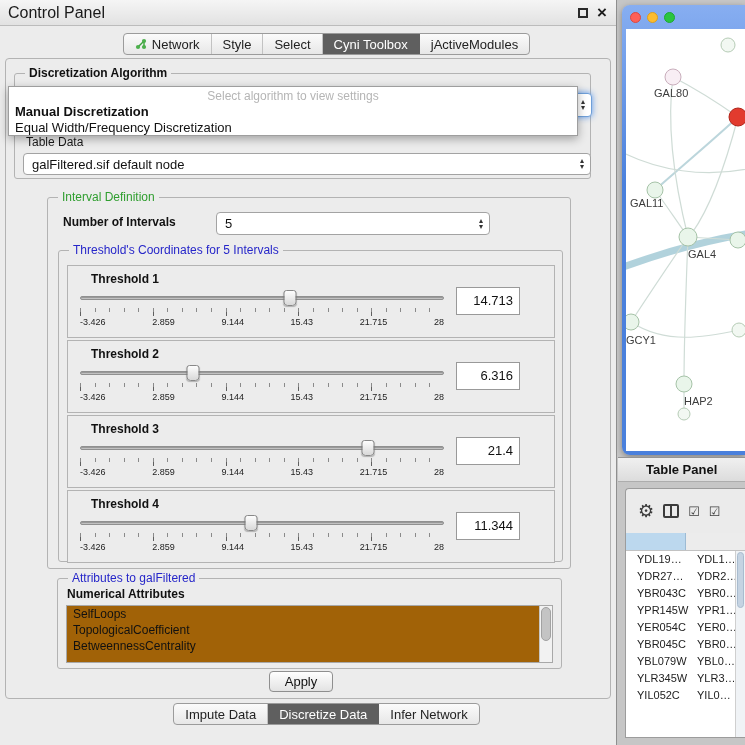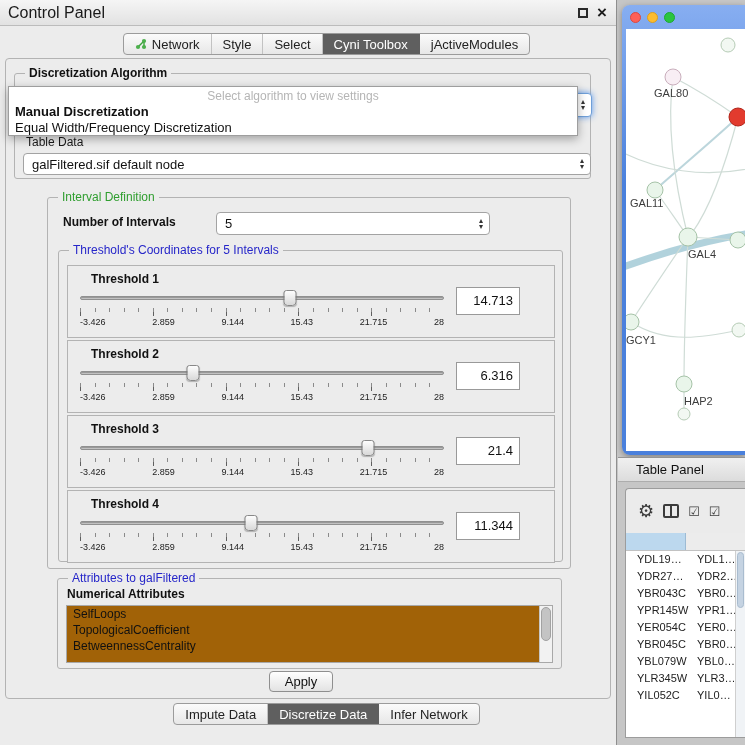--- a/index.html
+++ b/index.html
@@ -109,21 +109,21 @@
   .l-yellow { left:25px; background:#fdbc2f; border:1px solid #d9a022; }
   .l-green  { left:42px; background:#2ac53f; border:1px solid #1ea832; }
   .net-canvas { position:absolute; left:4px; top:24px; width:119px; height:422px;
         background:#fff; overflow:hidden; }
   .net-label { position:absolute; font-size:11px; color:#3c3c3c; white-space:nowrap; }
 
   
   .tp-bar { position:absolute; left:618px; top:457px; width:127px; height:25px;
         background:linear-gradient(#f0f0f0,#dcdcdc);
         border-top:1px solid #949494; border-bottom:1px solid #adadad; }
-  .tp-title { margin-left:18px; line-height:24px; font-size:13px; color:#111; }
+  .tp-title { margin-left:28px; line-height:24px; font-size:13px; color:#111;font-weight:bold; }
 
   .tbl-window { position:absolute; left:625px; top:488px; width:120px; height:250px;
         background:#ebebeb; border:1px solid #9c9c9c; border-right:none;
         border-radius:4px 0 0 0; overflow:hidden; }
   .tbl-toolbar { position:absolute; left:0; top:0; right:0; height:44px;
         display:flex; align-items:center; gap:9px; padding-left:12px; }
   .gear-ic { font-size:18px; color:#3c3c3c; line-height:1; }
   .cols-ic { width:16px; height:14px; border:2px solid #3c3c3c; border-radius:2px; position:relative; }
   .cols-ic::before { content:""; position:absolute; left:5px; top:0; bottom:0; width:2px; background:#3c3c3c; }
   .cb-ic { font-size:13px; color:#3c3c3c; line-height:1; }

